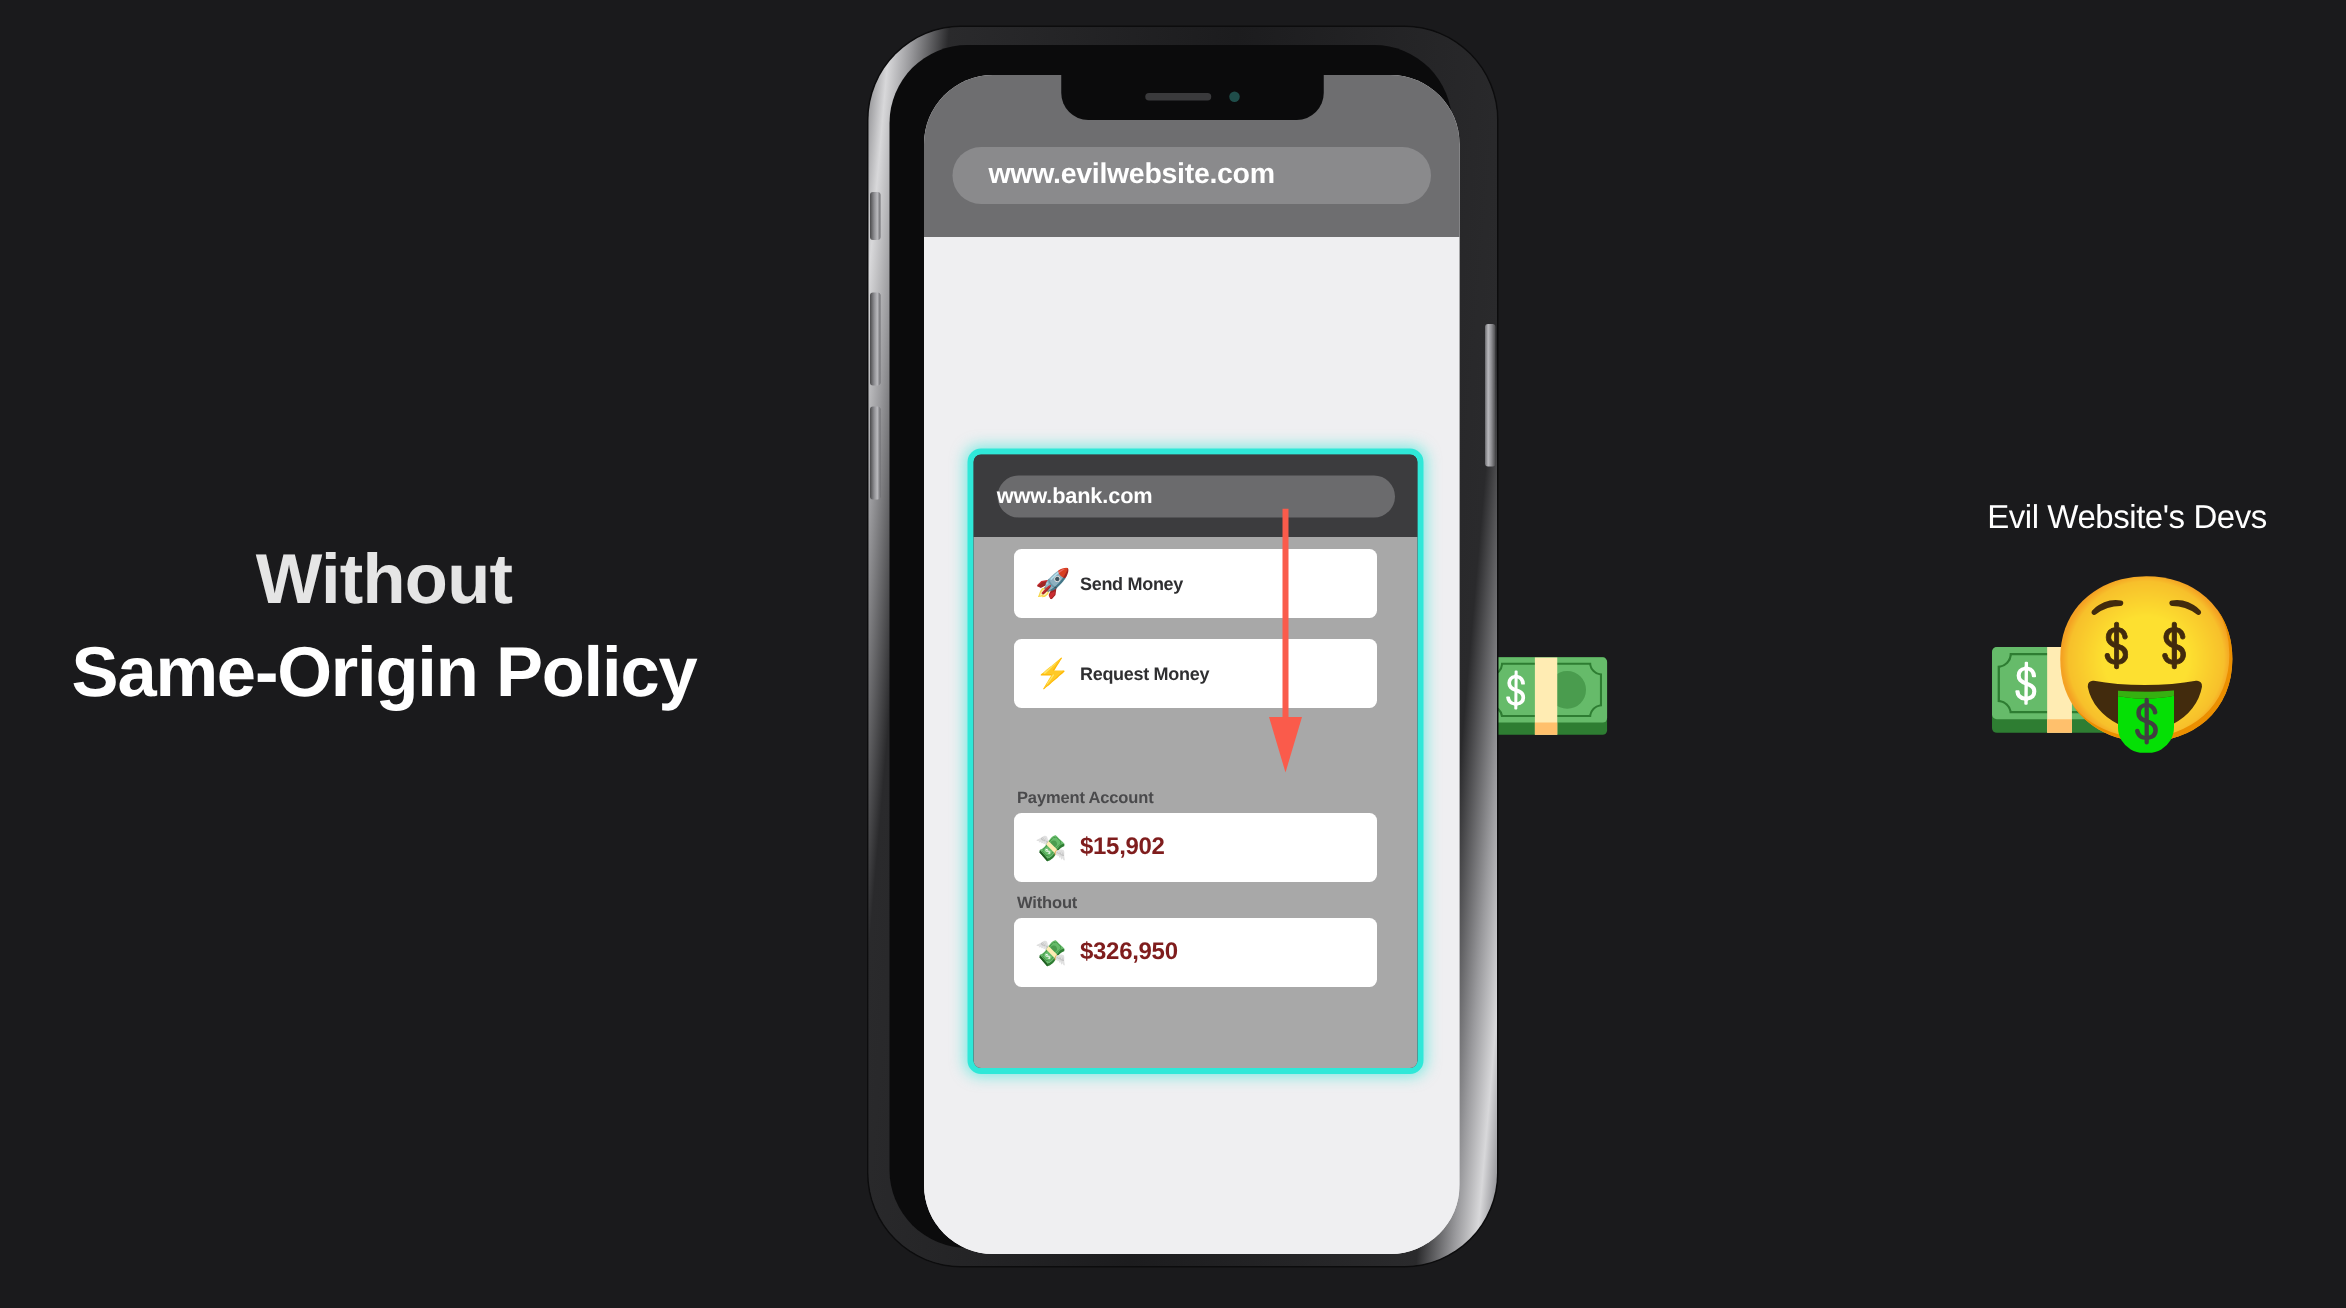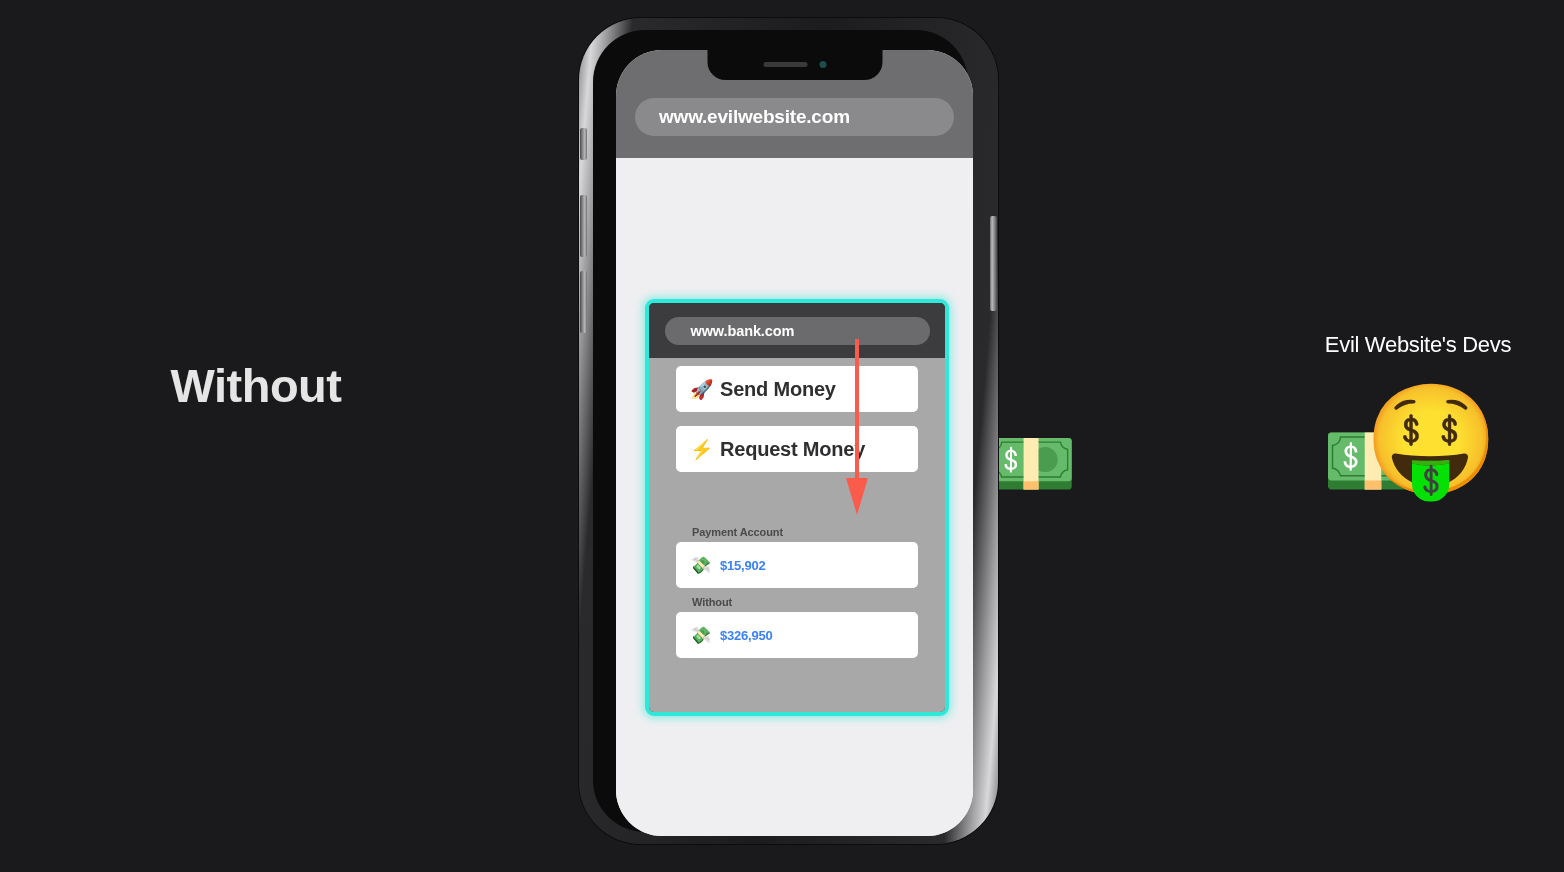--- a/index.html
+++ b/index.html
@@ -173,21 +173,20 @@
   }
   .url-pill-inner {
     width: 265px;
     height: 28px;
     border-radius: 14px;
     background: #6b6b6d;
     display: flex;
     align-items: center;
   }
   .url-pill-inner .url-text {
-    margin-left: 26px;
     color: #ffffff;
     font-size: 14.5px;
     font-weight: 700;
     letter-spacing: -0.1px;
   }
   .iframe-content {
     background: #a8a8a8;
     padding: 8px 27px 14px 27px;
     height: 100%;
     box-sizing: border-box;
@@ -202,49 +201,49 @@
     box-sizing: border-box;
     margin-bottom: 14px;
   }
   .action-row .emoji {
     font-size: 19px;
     line-height: 1;
     width: 30px;
   }
   .action-row .act-label {
     color: #2f2f31;
-    font-size: 20px;
+    font-size: 12px;
     font-weight: 700;
     letter-spacing: -0.2px;
   }
   .acct-label {
     color: #4a4a4c;
     font-size: 11px;
     font-weight: 700;
     letter-spacing: -0.1px;
-    margin: 18px 0 4px 16px;
+    margin: 18px 0 4px 2px;
   }
   .acct-label.tight { margin-top: 8px; }
   .acct-row {
     background: #ffffff;
     border-radius: 5px;
     height: 46px;
     display: flex;
     align-items: center;
     padding-left: 14px;
     box-sizing: border-box;
   }
   .acct-row .emoji {
     font-size: 17px;
     line-height: 1;
     width: 30px;
   }
   .acct-row .amount {
-    color: #3b82f6;
-    font-size: 13px;
+    color: #7f1d1d;
+    font-size: 16px;
     font-weight: 700;
     letter-spacing: -0.2px;
   }
   .spacer-gap { height: 22px; }
 
   
   .iframe-caption {
     position: absolute;
     left: 27px;
     top: 579px;
@@ -341,20 +340,21 @@
     z-index: 2;
   }
 </style>
 </head>
 <body>
 
 <div id="stage">
 
   <div id="headline">
     <span class="line1">Without</span>
+    <span class="line2">Same-Origin Policy</span>
   </div>
 
   <div id="money-behind-phone">💵</div>
 
   <div id="phone-wrap">
     <div class="phone-frame">
 
       <div class="side-btn left mute-switch"></div>
       <div class="side-btn left vol-up"></div>
       <div class="side-btn left vol-down"></div>

